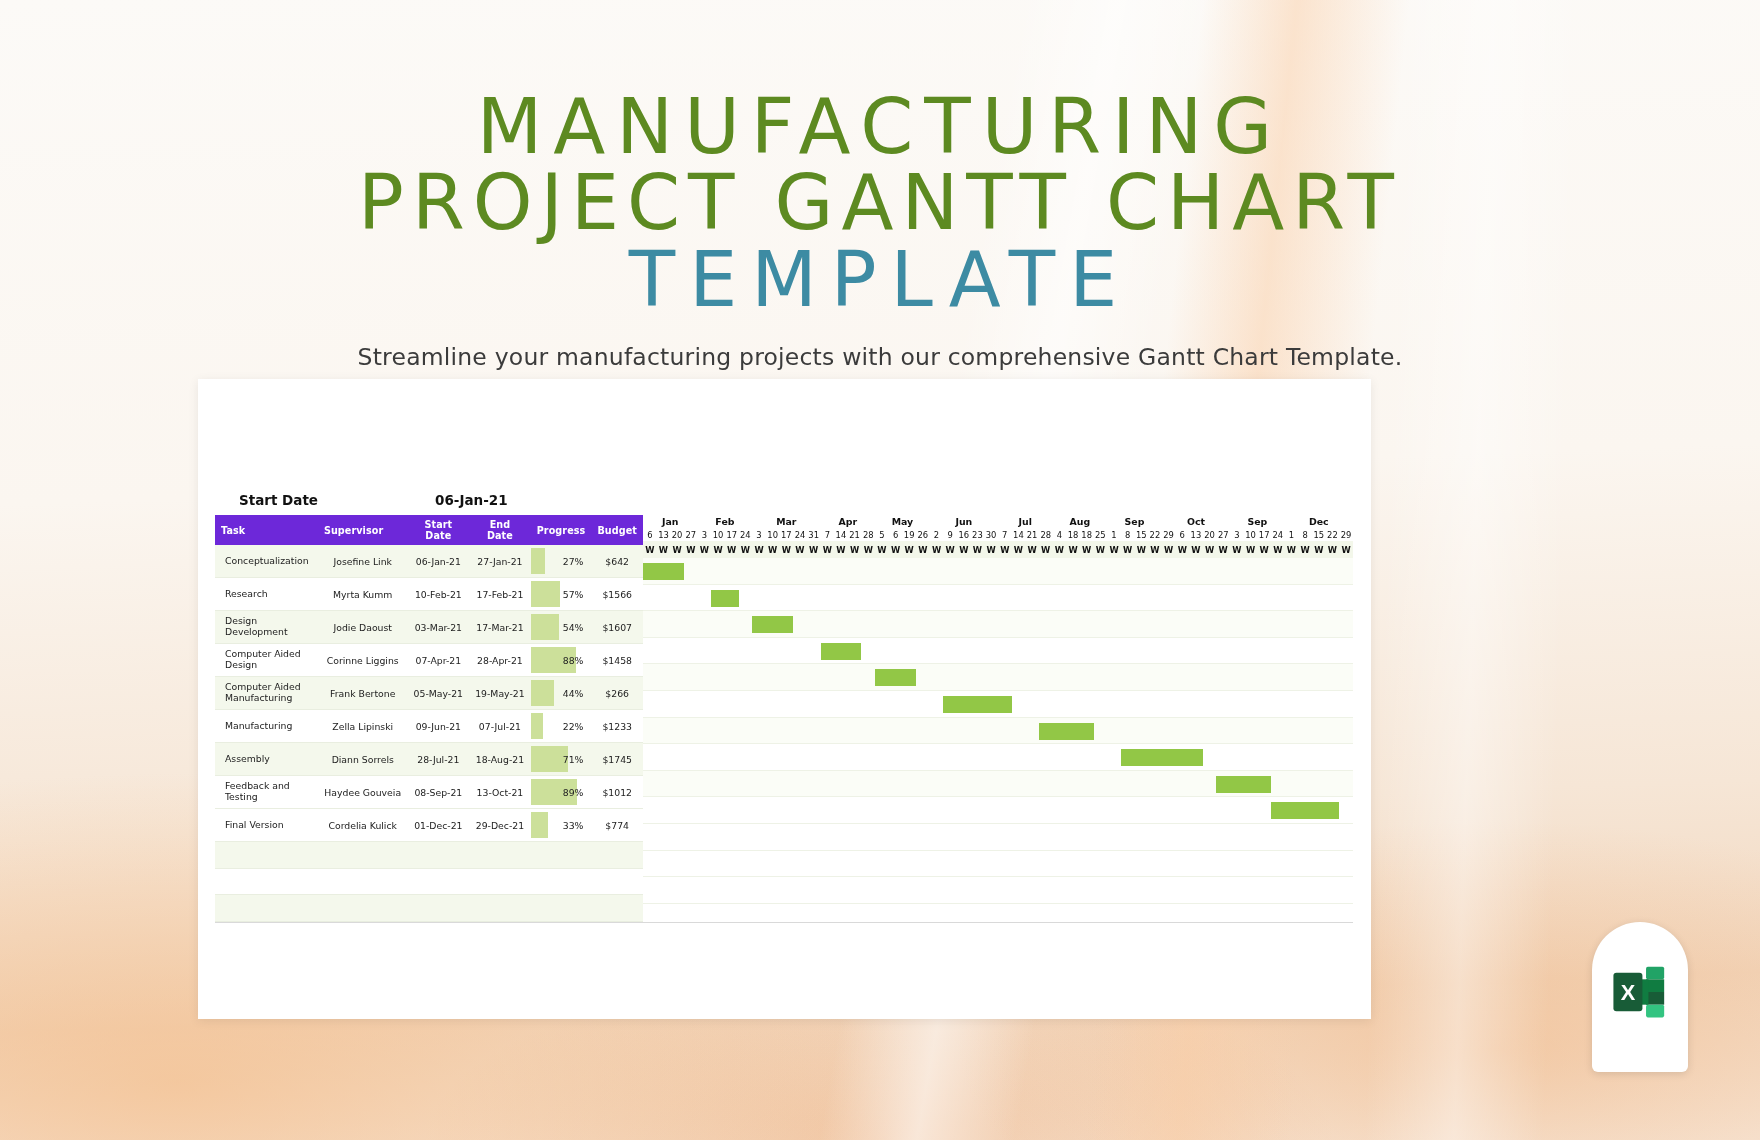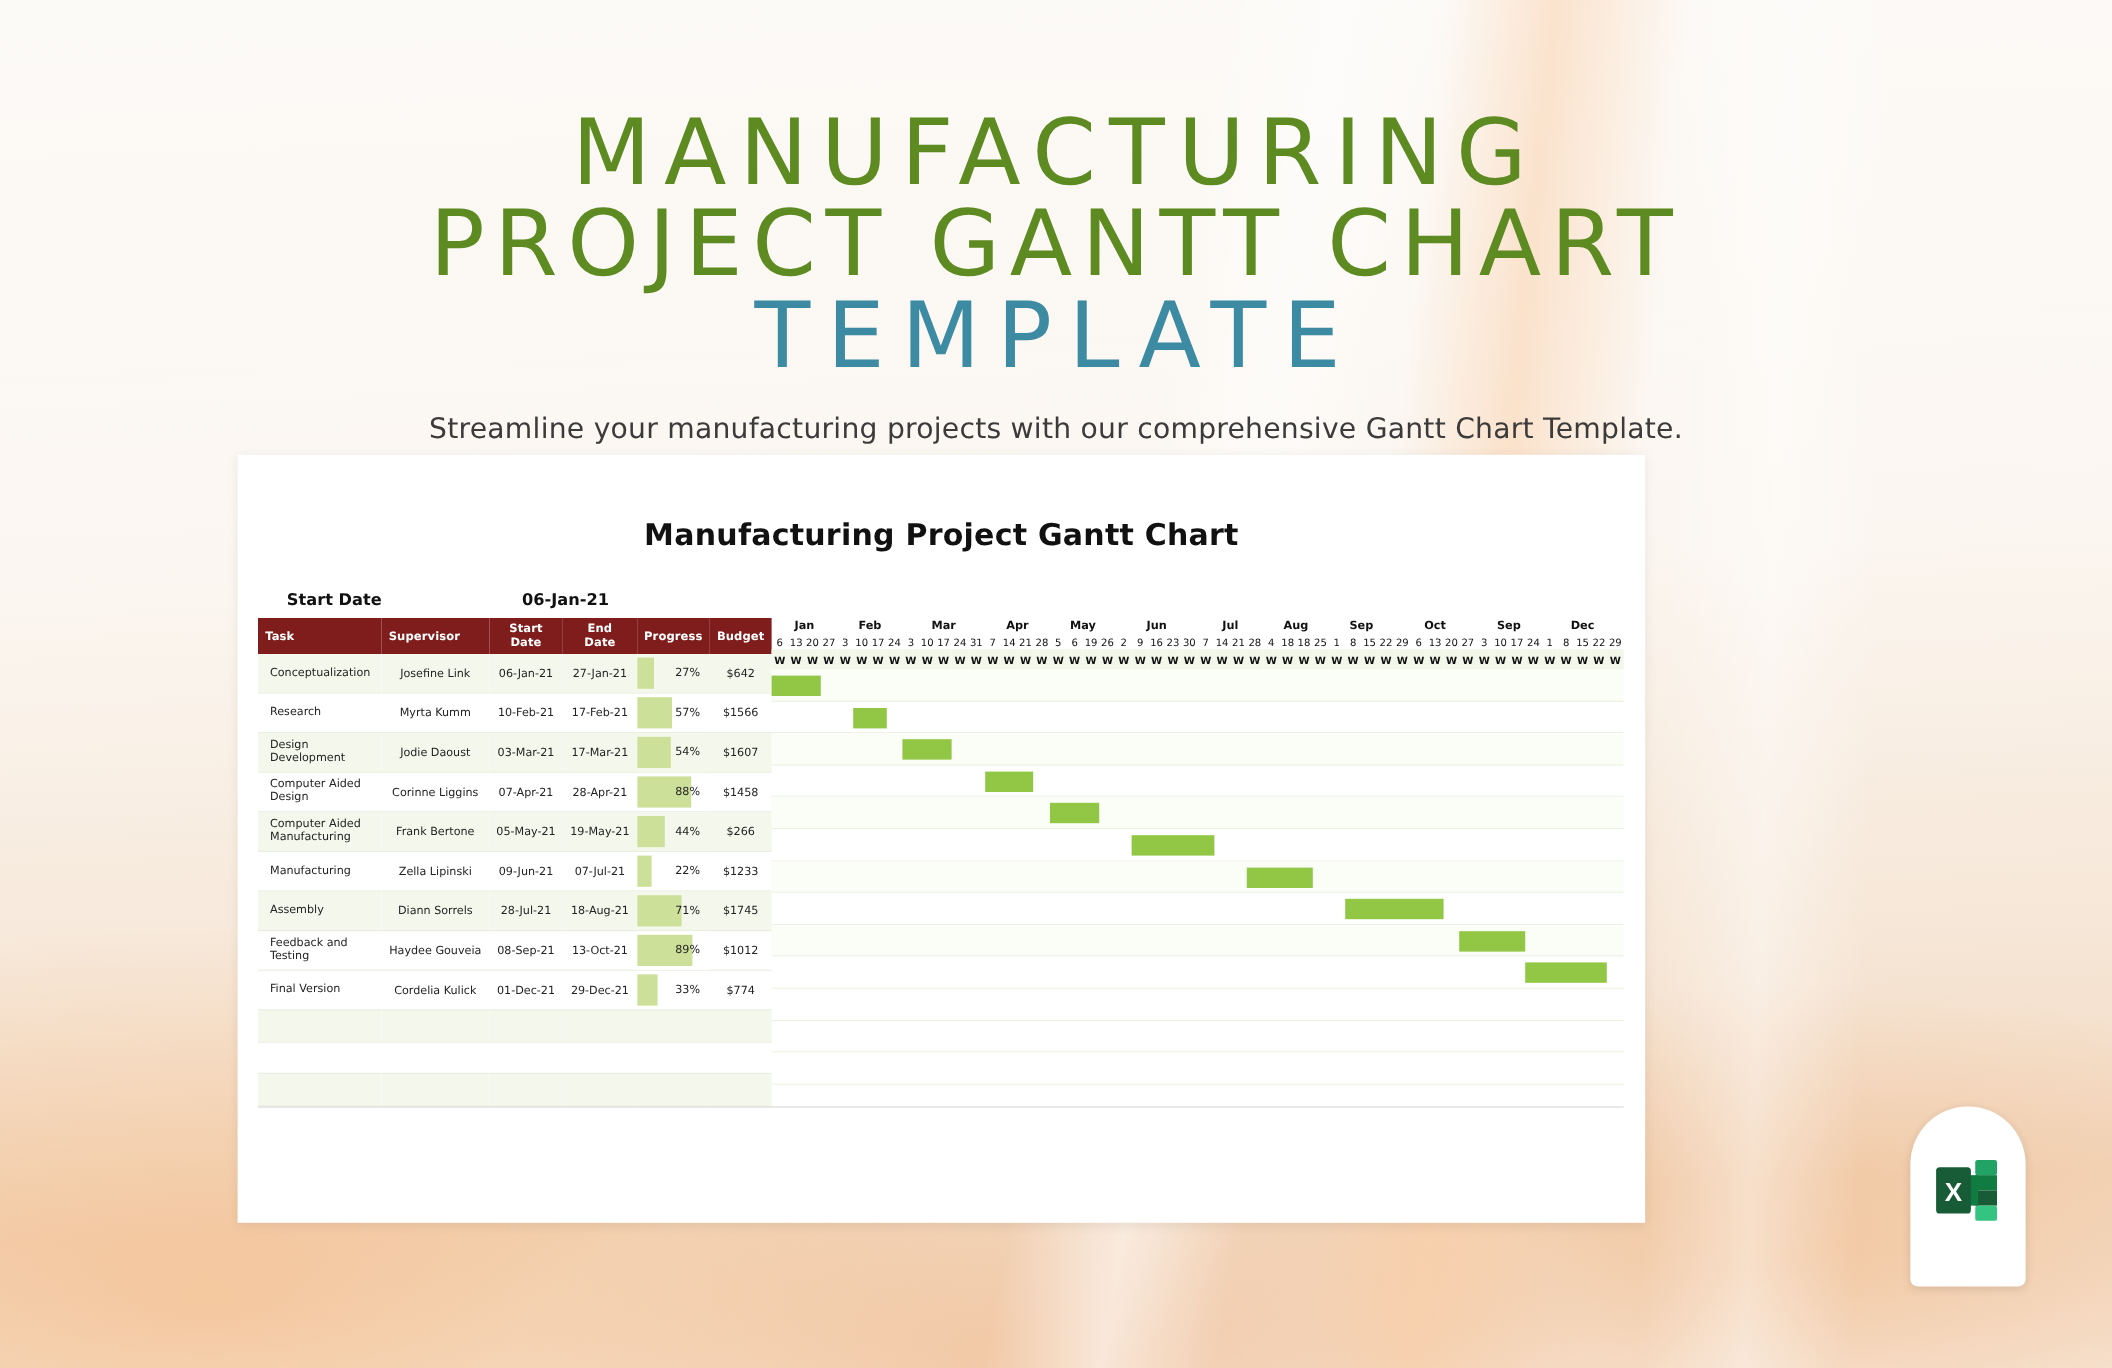--- a/index.html
+++ b/index.html
@@ -80,21 +80,21 @@
   #gridwrap {
     position: absolute;
     left: 17px; top: 136px;
     width: 1138px;
   }
   table.g { border-collapse: collapse; table-layout: fixed; }
 
   
   #ltable { position: absolute; left: 0; top: 0; width: 428px; }
   #ltable th {
-    background: #7f1d1d;
+    background: #6d28d9;
     color: #ffffff;
     font-size: 9.6px;
     font-weight: bold;
     text-align: left;
     padding: 4px 6px;
     height: 17px;
     letter-spacing: .1px;
     font-family: "DejaVu Sans", sans-serif;
   }
   #ltable th.c { text-align: center; }
@@ -168,21 +168,20 @@
 <div id="bg"></div>
 
 <div id="headings">
   <div class="title-line l1">MANUFACTURING</div>
   <div class="title-line l2">PROJECT GANTT CHART</div>
   <div class="title-line l3">TEMPLATE</div>
   <div id="subtitle">Streamline your manufacturing projects with our comprehensive Gantt Chart Template.</div>
 </div>
 
 <div id="sheet">
-  <div id="chart-title">Manufacturing Project Gantt Chart</div>
 
   <div id="startdate-strip">
     <span id="sd-label">Start Date</span>
     <span id="sd-value">06-Jan-21</span>
   </div>
 
   <div id="gridwrap">
     <div id="ltable">
       <table class="g" id="tbl">
         <colgroup>

